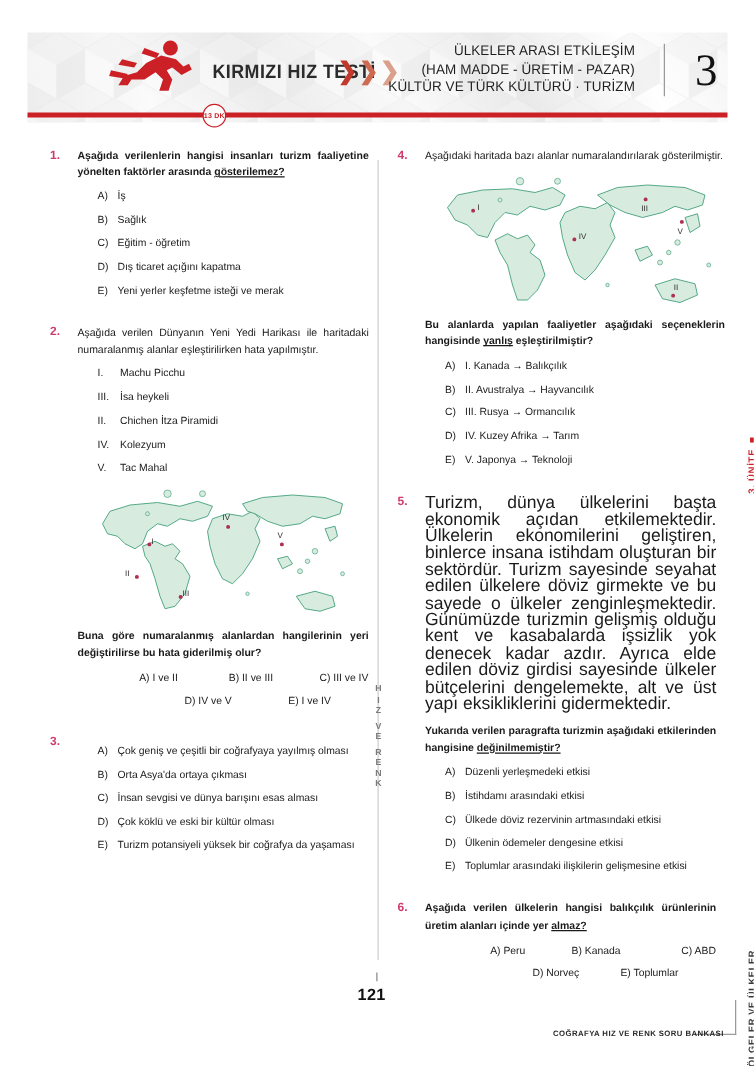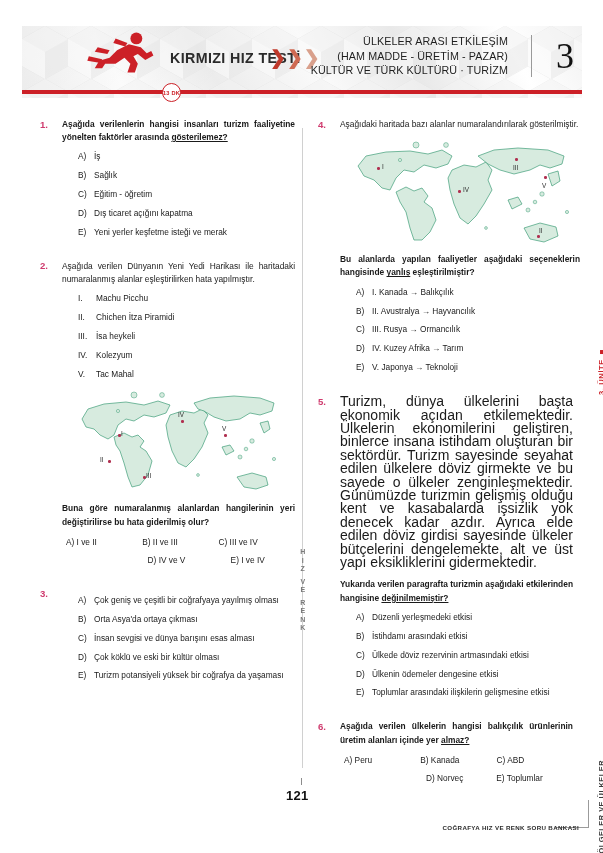--- a/index.html
+++ b/index.html
@@ -171,21 +171,21 @@
     font-size: 8.3px;
     line-height: 12.4px;
     color: #1a1a1a;
     margin-bottom: 6.5px;
   }
   .roman-num { flex: 0 0 18px; }
 
   
   .opts-inline { margin-top: 8px; padding-left: 4px; }
   .oi-row { display: flex; font-size: 8.3px; color: #1a1a1a; margin-bottom: 8px; }
-  .oi-row.r1 > div { width: 33.3%; }
+  .oi-row.r1 > div { width: 33.3%; text-align: right; }
   .oi-row.r2 { padding-left: 40px; }
   .oi-row.r2 > div { width: 42%; text-align: right; }
 
   .para {
     font-size: 14px;
     line-height: 13.4px;
     color: #1a1a1a;
     text-align: justify;
   }
   .ask {
@@ -384,26 +384,26 @@
       <div class="q-head">
         <div class="q-num">2.</div>
         <div class="q-body">
           <div class="q-stem">Aşağıda verilen Dünyanın Yeni Yedi Harikası ile haritadaki numaralanmış alanlar eşleştirilirken hata yapılmıştır.</div>
           <div class="romans">
             <div class="roman">
                 <span class="roman-num">I.</span>
                 <span>Machu Picchu</span>
               </div>
             <div class="roman">
+                <span class="roman-num">III.</span>
+                <span>İsa heykeli</span>
+              </div>
+            <div class="roman">
                 <span class="roman-num">II.</span>
                 <span>Chichen İtza Piramidi</span>
-              </div>
-            <div class="roman">
-                <span class="roman-num">III.</span>
-                <span>İsa heykeli</span>
               </div>
             <div class="roman">
                 <span class="roman-num">IV.</span>
                 <span>Kolezyum</span>
               </div>
             <div class="roman">
                 <span class="roman-num">V.</span>
                 <span>Tac Mahal</span>
               </div>
           </div>

